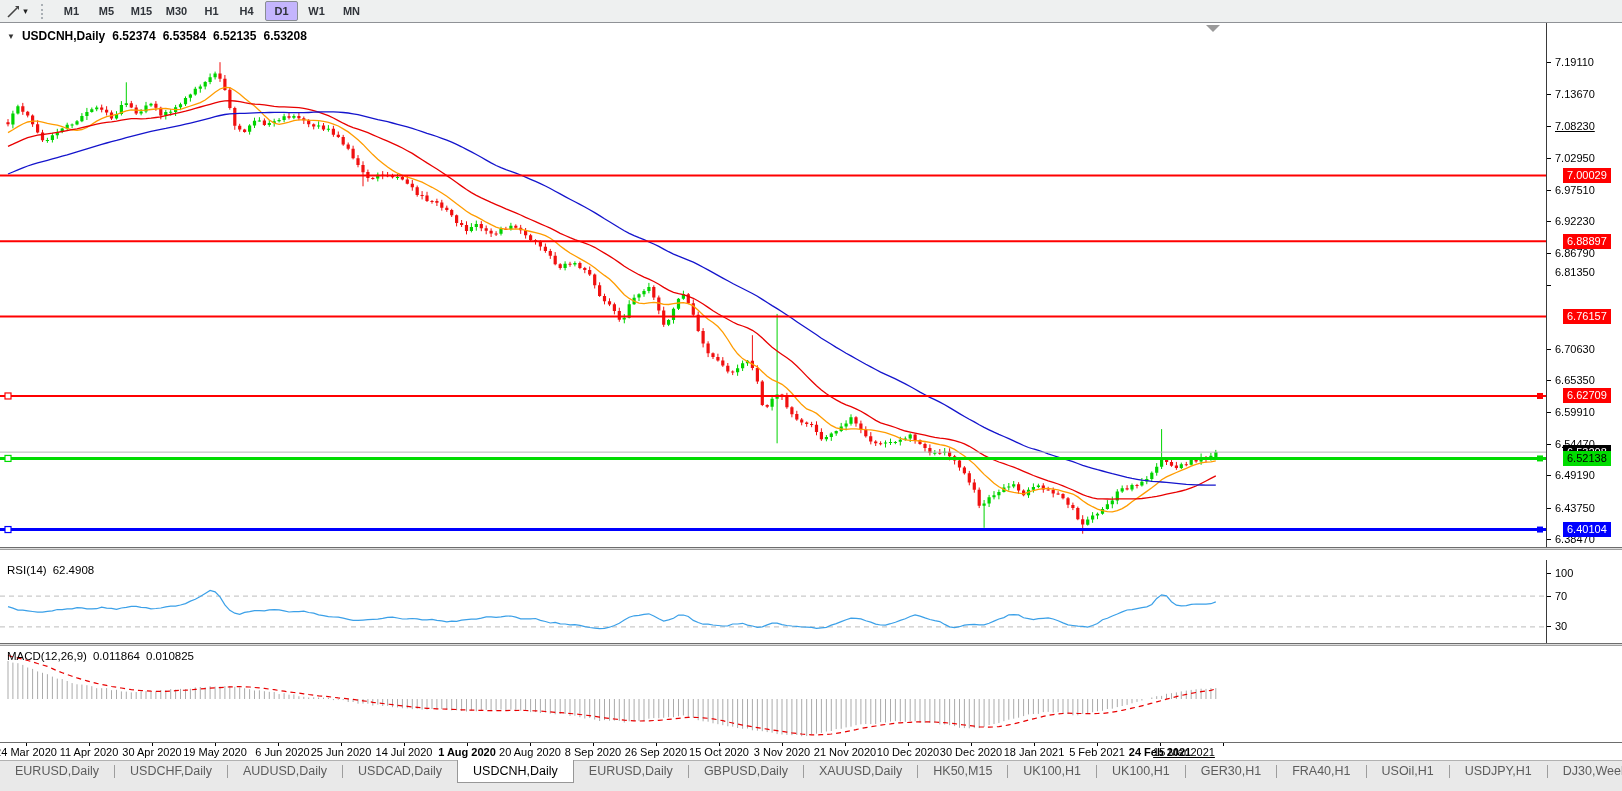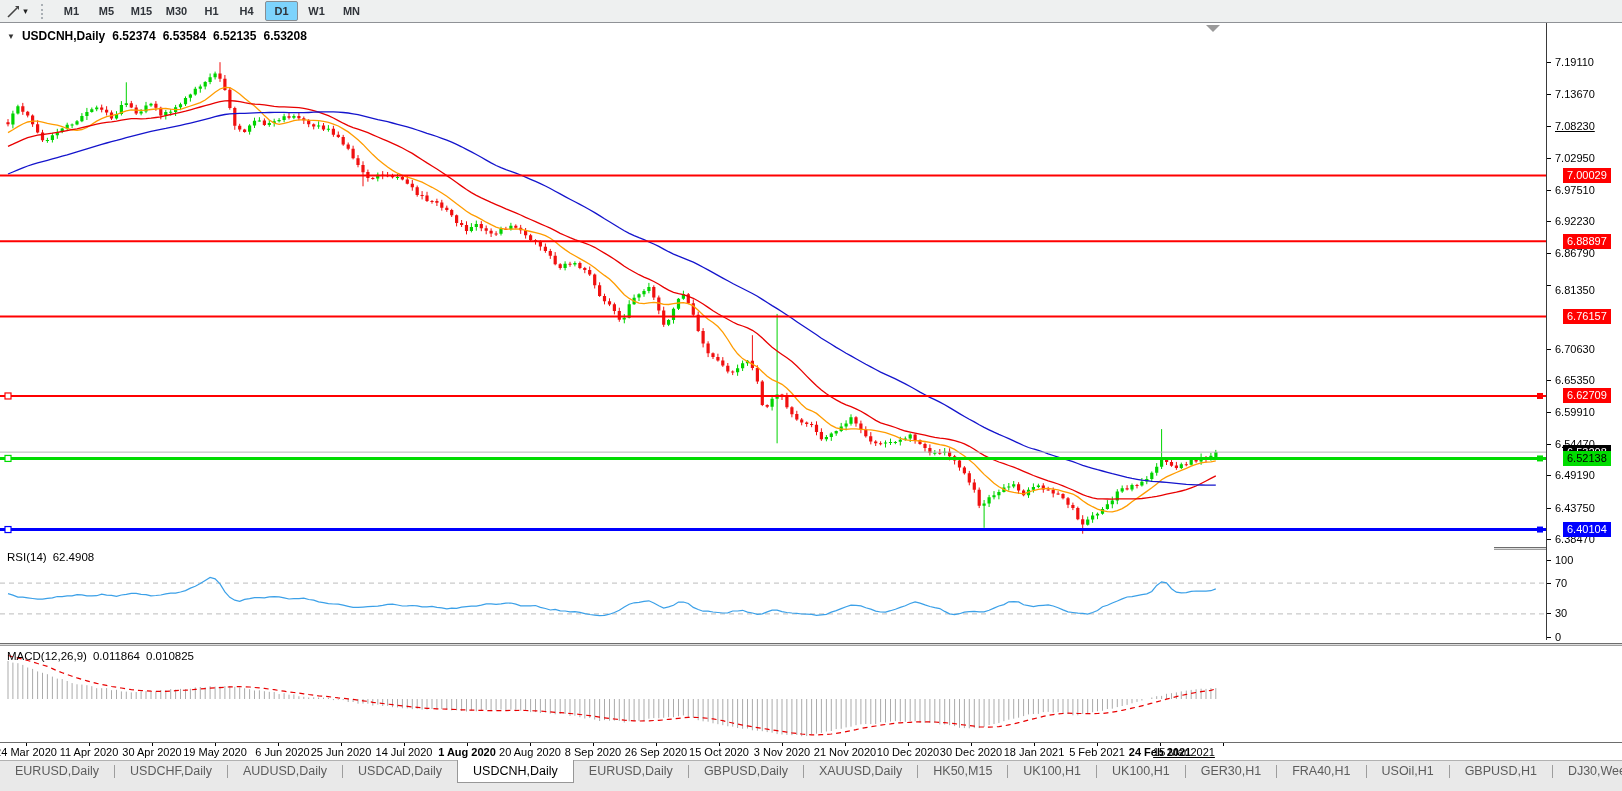--- a/index.html
+++ b/index.html
@@ -6,21 +6,21 @@
   .screen{position:relative;width:1622px;height:791px;background:#ffffff;overflow:hidden;
           font-family:"Liberation Sans","DejaVu Sans",sans-serif;-webkit-font-smoothing:antialiased;}
   
   .toolbar{position:absolute;top:0;left:0;width:1622px;height:23px;background:#eef0f0;
            border-bottom:1px solid #8f9296;display:flex;align-items:center;box-sizing:border-box;}
   .tool-ico{width:30px;height:18px;display:flex;align-items:center;justify-content:center;gap:2px;margin-left:2px;}
   .caret{font-size:9px;color:#222;line-height:18px;}
   .grip{width:4px;height:15px;border-left:2px dotted #aab0b5;margin:0 7px 0 9px;}
   .tfbtn{min-width:27px;padding:0 2px;height:18px;line-height:18px;text-align:center;font-size:11px;
          font-weight:700;color:#30343a;margin:0 1px;border:1px solid transparent;border-radius:2px;}
-  .tfbtn.active{background:#7dd3fc;border:1px solid #888d92;}
+  .tfbtn.active{background:#c4b5fd;border:1px solid #888d92;}
   
   .panel{position:absolute;left:0;background:#fff;}
   .plot{position:absolute;left:0;top:0;}
   .axiscol{position:absolute;left:1546px;width:76px;top:0;bottom:0;background:#fff;
            border-left:1px solid #3a3a3a;box-sizing:border-box;}
   .ticklab{position:absolute;left:8px;font-size:11px;color:#000;white-space:nowrap;line-height:13px;}
   .tickdash{position:absolute;left:0;width:4px;height:1px;background:#000;}
   .lvllab{position:absolute;left:16px;font-size:11px;line-height:14px;padding:0 4px 1px 4px;white-space:nowrap;}
   .chart-title{position:absolute;left:7px;top:6px;font-size:12px;font-weight:700;color:#000;
                display:flex;gap:7px;align-items:center;}
@@ -108,21 +108,21 @@
         <div class="ticklab" style="top: 97.4964px; text-decoration: underline;">7.08230</div>
         <div class="tickdash" style="top: 134.695px;"></div>
         <div class="ticklab" style="top: 128.695px;">7.02950</div>
         <div class="tickdash" style="top: 166.84px;"></div>
         <div class="ticklab" style="top: 160.84px;">6.97510</div>
         <div class="tickdash" style="top: 198.039px;"></div>
         <div class="ticklab" style="top: 192.039px;">6.92230</div>
         <div class="tickdash" style="top: 230.183px;"></div>
         <div class="ticklab" style="top: 224.183px;">6.86790</div>
         <div class="tickdash" style="top: 262.327px;"></div>
-        <div class="ticklab" style="top: 261px; text-align: right;">6.81350</div>
+        <div class="ticklab" style="top: 243px; text-align: right;">6.81350</div>
         <div class="tickdash" style="top: 325.671px;"></div>
         <div class="ticklab" style="top: 319.671px;">6.70630</div>
         <div class="tickdash" style="top: 356.869px;"></div>
         <div class="ticklab" style="top: 350.869px;">6.65350</div>
         <div class="tickdash" style="top: 389.014px;"></div>
         <div class="ticklab" style="top: 383.014px;">6.59910</div>
         <div class="tickdash" style="top: 421.158px;"></div>
         <div class="ticklab" style="top: 415.158px;">6.54470</div>
         <div class="tickdash" style="top: 452.357px;"></div>
         <div class="ticklab" style="top: 446.357px;">6.49190</div>
@@ -135,21 +135,21 @@
         <div class="lvllab" style="top: 286.012px; background: rgb(255, 0, 0); color: rgb(255, 255, 255);">6.76157</div>
         <div class="lvllab" style="top: 365.475px; background: rgb(255, 0, 0); color: rgb(255, 255, 255);">6.62709</div>
         <div class="lvllab" style="top: 421.615px; background: rgb(0, 0, 0); color: rgb(255, 255, 255);">6.53208</div>
         <div class="lvllab" style="top: 427.938px; background: rgb(0, 220, 0); color: rgb(0, 0, 0);">6.52138</div>
         <div class="lvllab" style="top: 499.045px; background: rgb(0, 0, 255); color: rgb(255, 255, 255);">6.40104</div>
       </div>
   </div>
 
   <div class="splitter" style="top:547px;"></div>
 
-  <div class="panel" id="rsiPanel" style="top:547px;height:93px;width:1494px;">
+  <div class="panel" id="rsiPanel" style="top:560px;height:93px;width:1494px;">
     <svg class="plot" id="rsiSvg" width="1546" height="93">
         <line x1="0" x2="1546" y1="36.1" y2="36.1" stroke="#bcbcbc" stroke-width="1" stroke-dasharray="5 4"></line>
         <line x1="0" x2="1546" y1="66.9" y2="66.9" stroke="#bcbcbc" stroke-width="1" stroke-dasharray="5 4"></line>
         <path d="M8.0,46.6L12.9,48.1L17.9,50.1L22.8,50.2L27.7,50.9L32.6,51.5L37.6,52.1L42.5,52.2L47.4,51.3L52.4,50.8L57.3,49.5L62.2,49.6L67.2,48.8L72.1,48.9L77.0,47.6L81.9,47.9L86.9,48.8L91.8,48.9L96.7,48.7L101.7,47.2L106.6,48.2L111.5,48.3L116.5,49.4L121.4,48.0L126.3,47.3L131.3,46.3L136.2,46.4L141.1,47.3L146.0,47.6L151.0,48.8L155.9,48.5L160.8,48.0L165.8,46.8L170.7,46.2L175.6,46.2L180.5,45.0L185.5,43.6L190.4,41.1L195.3,39.3L200.3,36.5L205.2,33.4L210.1,30.4L215.1,31.9L220.0,36.9L224.9,44.9L229.8,50.3L234.8,53.2L239.7,54.3L244.6,52.4L249.6,51.7L254.5,50.7L259.4,50.6L264.4,50.8L269.3,49.8L274.2,49.6L279.1,49.9L284.1,50.8L289.0,52.0L293.9,51.7L298.9,51.7L303.8,51.2L308.7,52.5L313.7,53.1L318.6,54.8L323.5,55.6L328.4,56.7L333.4,57.0L338.3,57.2L343.2,58.2L348.2,59.3L353.1,60.3L358.0,60.4L363.0,60.1L367.9,59.7L372.8,59.3L377.8,59.1L382.7,58.4L387.6,57.4L392.5,57.1L397.5,58.0L402.4,59.0L407.3,58.9L412.3,58.5L417.2,58.9L422.1,59.9L427.0,59.8L432.0,59.4L436.9,60.3L441.8,60.9L446.8,61.8L451.7,61.1L456.6,61.4L461.6,60.2L466.5,59.6L471.4,59.2L476.3,59.1L481.3,58.1L486.2,56.9L491.1,56.8L496.1,57.4L501.0,56.9L505.9,56.1L510.9,56.0L515.8,57.1L520.7,58.8L525.6,58.9L530.6,58.8L535.5,58.5L540.4,60.4L545.4,61.5L550.3,63.0L555.2,62.4L560.2,63.9L565.1,64.0L570.0,64.8L574.9,64.6L579.9,65.3L584.8,66.6L589.7,67.5L594.7,68.1L599.6,68.7L604.5,68.3L609.5,67.2L614.4,65.5L619.3,63.2L624.3,60.1L629.2,57.3L634.1,55.8L639.0,55.4L644.0,54.4L648.9,53.8L653.8,56.0L658.8,58.7L663.7,61.0L668.6,59.9L673.5,58.2L678.5,55.1L683.4,55.0L688.3,56.5L693.3,60.4L698.2,62.5L703.1,64.2L708.1,64.1L713.0,65.0L717.9,65.5L722.8,66.0L727.8,65.8L732.7,64.0L737.6,64.0L742.6,63.3L747.5,65.1L752.4,66.0L757.4,67.4L762.3,66.9L767.2,64.9L772.1,63.1L777.1,63.1L782.0,64.6L786.9,65.5L791.9,66.0L796.8,66.3L801.7,67.0L806.7,67.2L811.6,67.4L816.5,68.4L821.4,67.9L826.4,67.3L831.3,65.1L836.2,63.6L841.2,61.6L846.1,59.7L851.0,58.2L856.0,58.4L860.9,58.9L865.8,60.8L870.8,62.1L875.7,64.1L880.6,65.0L885.5,65.1L890.5,63.7L895.4,62.2L900.3,60.4L905.3,58.8L910.2,56.5L915.1,54.9L920.0,56.1L925.0,57.9L929.9,59.5L934.8,60.6L939.8,61.6L944.7,64.4L949.6,66.8L954.6,67.6L959.5,66.7L964.4,65.1L969.3,64.6L974.3,64.4L979.2,64.9L984.1,64.9L989.1,63.2L994.0,61.1L998.9,59.0L1003.9,57.6L1008.8,54.8L1013.7,54.7L1018.6,54.9L1023.6,57.8L1028.5,58.6L1033.4,59.7L1038.4,58.7L1043.3,58.3L1048.2,57.9L1053.2,59.0L1058.1,60.7L1063.0,62.9L1068.0,64.8L1072.9,65.5L1077.8,66.2L1082.7,66.4L1087.7,67.1L1092.6,65.5L1097.5,63.5L1102.5,59.8L1107.4,58.3L1112.3,56.0L1117.3,54.0L1122.2,51.9L1127.1,50.0L1132.0,49.7L1137.0,48.6L1141.9,47.7L1146.8,46.8L1151.8,44.5L1156.7,38.4L1161.6,34.8L1166.5,35.8L1171.5,41.7L1176.4,45.2L1181.3,45.9L1186.3,45.6L1191.2,44.3L1196.1,44.0L1201.1,44.2L1206.0,44.1L1210.9,43.7L1215.8,41.9" stroke="#3ba0e8" stroke-width="1.2" fill="none"></path>
       </svg>
     <div class="indlabel">
       <span>RSI(14)</span>
       <span>62.4908</span>
     </div>
     <div class="axiscol" id="rsiAxis">
@@ -242,18 +242,18 @@
       <div class="tab">UK100,H1</div>
       <div class="tabdiv"></div>
       <div class="tab">UK100,H1</div>
       <div class="tabdiv"></div>
       <div class="tab">GER30,H1</div>
       <div class="tabdiv"></div>
       <div class="tab">FRA40,H1</div>
       <div class="tabdiv"></div>
       <div class="tab">USOil,H1</div>
       <div class="tabdiv"></div>
-      <div class="tab">GBPUSD,H1</div>
+      <div class="tab">USDJPY,H1</div>
       <div class="tabdiv"></div>
       <div class="tab">DJ30,Weekly</div>
     </div>
 
 </div>
 
 </body></html>

